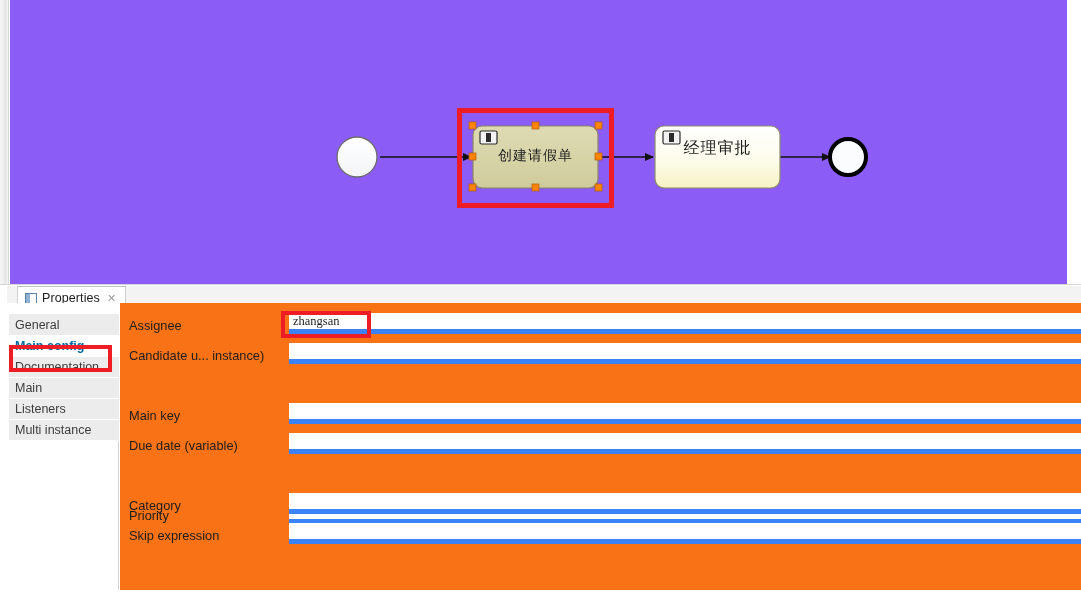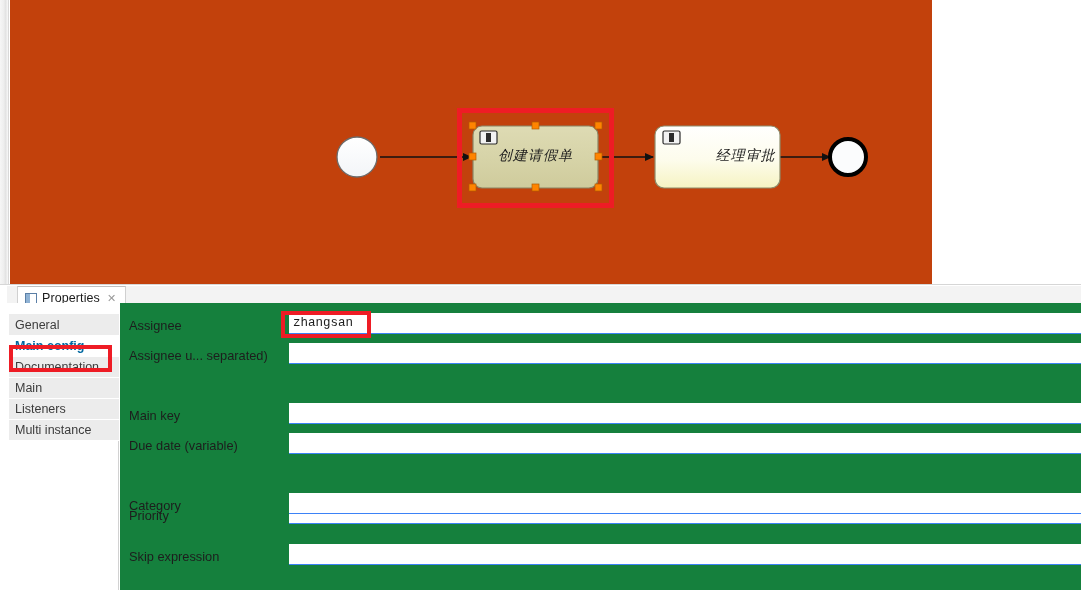--- a/index.html
+++ b/index.html
@@ -20,24 +20,23 @@
   .left-strip {
     position: absolute; left: 0; top: 0;
     width: 9px; height: 284px;
     background: linear-gradient(to right, #f6f6f6 0%, #eeeeee 45%, #e3e3e3 70%, #f8f8f8 100%);
     border-right: 1px solid #d9d9d9;
   }
 
   
   .canvas {
     position: absolute; left: 10px; top: 0;
-    width: 922px; height: 284px;
-    background: #c2410c;
+    width: 1057px; height: 284px;
+    background: #8b5cf6;
     overflow: hidden;
-    font-style: italic;
   }
   .canvas-svg { position: absolute; left: 0; top: 0; }
 
   
   .panel {
     position: absolute; left: 0; top: 284px;
     width: 1081px; height: 312px;
     background: #ffffff;
     border-top: 1px solid #d6d6d6;
   }
@@ -107,41 +106,41 @@
   .prop-tab.selected {
     background: #ffffff;
     color: #0369a1;
     font-weight: bold;
   }
 
   
   .form {
     position: absolute; left: 120px; top: 0;
     width: 961px; height: 287px;
-    background: #15803d;
+    background: #f97316;
   }
   .form-row {
     position: absolute; left: 0;
     height: 30px;
     width: 961px;
   }
   .form-label {
     position: absolute; left: 9px; top: 6px;
     width: 160px;
     font-size: 12.8px; color: #1d1d1d;
     white-space: nowrap; overflow: hidden;
   }
   .form-input {
     position: absolute; left: 169px; top: 1px;
     width: 792px; height: 21px;
     background: #ffffff;
     border: none;
-    border-bottom: 1px solid #3b82f6;
+    border-bottom: 5px solid #3b82f6;
     font-size: 12.5px; color: #1d1d1d;
-    font-family: Liberation Mono, monospace;
+    font-family: Liberation Serif, serif;
     padding: 0 4px;
     outline: none;
   }
 
   
   .annot {
     position: absolute;
     border: 5px solid #ee1c25;
     background: transparent;
     pointer-events: none;
@@ -215,21 +214,21 @@
         <rect x="585" y="122" width="7" height="7" fill="#ff8400" stroke="#b35c00" stroke-width="0.7"></rect>
         <rect x="459" y="153" width="7" height="7" fill="#ff8400" stroke="#b35c00" stroke-width="0.7"></rect>
         <rect x="585" y="153" width="7" height="7" fill="#ff8400" stroke="#b35c00" stroke-width="0.7"></rect>
         <rect x="459" y="184" width="7" height="7" fill="#ff8400" stroke="#b35c00" stroke-width="0.7"></rect>
         <rect x="522" y="184" width="7" height="7" fill="#ff8400" stroke="#b35c00" stroke-width="0.7"></rect>
         <rect x="585" y="184" width="7" height="7" fill="#ff8400" stroke="#b35c00" stroke-width="0.7"></rect>
       </g>
     </svg>
 
     <div style="position:absolute;left:463px;top:147px;width:125px;text-align:center;font-family:'DejaVu Sans',sans-serif;font-size:14px;color:#1c1c1c;letter-spacing:1px;">创建请假单</div>
-    <div style="position:absolute;left:645px;top:147px;width:125px;text-align:center;font-family:'DejaVu Sans',sans-serif;font-size:14px;color:#1c1c1c;letter-spacing:1px;margin-left:28px;">经理审批</div>
+    <div style="position:absolute;left:645px;top:138px;width:125px;text-align:center;font-family:'DejaVu Sans',sans-serif;font-size:16px;color:#1c1c1c;letter-spacing:1px;">经理审批</div>
 
     <div class="annot" style="left:447px;top:108px;width:157px;height:100px;"></div>
   </div>
 
   <div class="panel">
 
     <div class="panel-tabbar">
       <div class="view-tab">
         <span class="tab-view-icon"></span>
         <span class="tab-title">Properties</span>
@@ -262,40 +261,40 @@
             </div>
           </div>
       </div>
 
       <div class="form" id="formHost">
           <div class="form-row" style="top: 9px;">
             <div class="form-label">Assignee</div>
             <input type="text" class="form-input" placeholder="" value="zhangsan" style="">
           </div>
           <div class="form-row" style="top: 39px;">
-            <div class="form-label">Assignee u... separated)</div>
+            <div class="form-label">Candidate u... instance)</div>
             <input type="text" class="form-input" placeholder="" style="">
           </div>
           <div class="form-row" style="top: 99px;">
             <div class="form-label">Main key</div>
             <input type="text" class="form-input" placeholder="" style="">
           </div>
           <div class="form-row" style="top: 129px;">
             <div class="form-label">Due date (variable)</div>
             <input type="text" class="form-input" placeholder="" style="">
           </div>
           <div class="form-row" style="top: 159px; margin-top: 40px;">
             <div class="form-label">Priority</div>
             <input type="text" class="form-input" placeholder="" style="">
           </div>
           <div class="form-row" style="top: 189px;">
             <div class="form-label">Category</div>
             <input type="text" class="form-input" placeholder="" style="">
           </div>
-          <div class="form-row" style="top: 219px; margin-top: 21px;">
+          <div class="form-row" style="top: 219px;">
             <div class="form-label">Skip expression</div>
             <input type="text" class="form-input" placeholder="" style="">
           </div>
         </div>
 
     </div>
 
     <div class="annot thin" style="left:9px;top:60px;width:103px;height:27px;"></div>
 
     <div class="annot thin" style="left:281px;top:26px;width:90px;height:27px;"></div>

